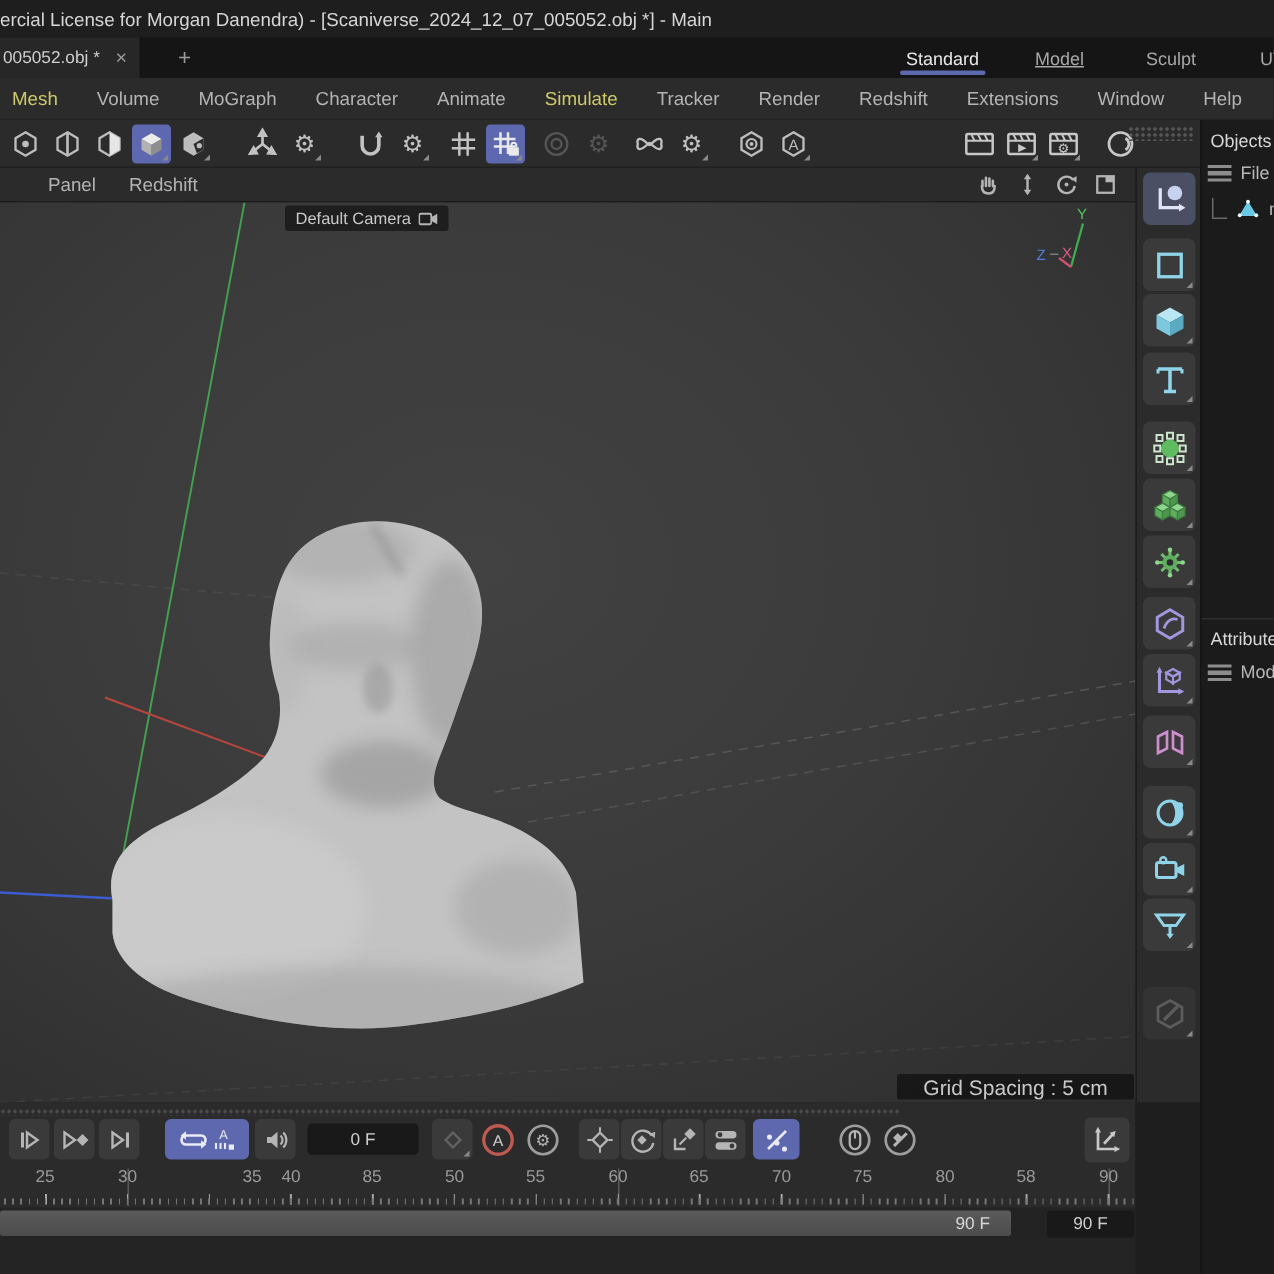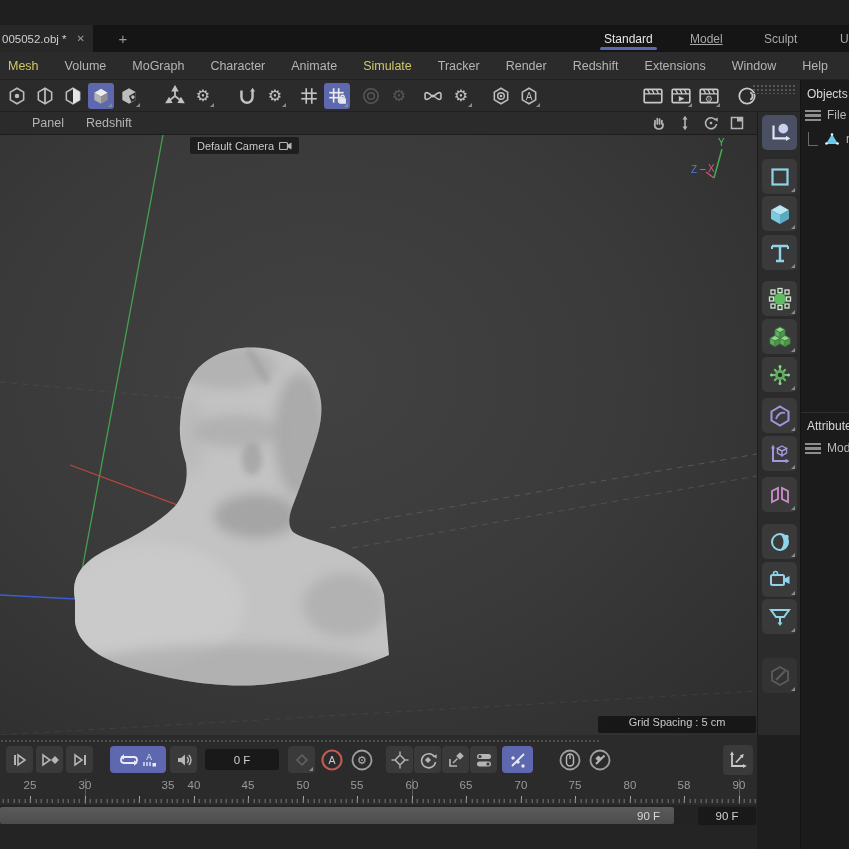--- a/index.html
+++ b/index.html
@@ -45,22 +45,22 @@
   .vp-controls { position:absolute; right:10px; top:1px; display:flex; gap:6px; }
   .vpc { width:20px; height:20px; display:flex; align-items:center; justify-content:center; }
 
   
   #viewport { left:0; top:135px; width:757px; height:600px;
     background:radial-gradient(ellipse at 42% 40%, #424242 0%, #3a3a3a 52%, #2d2d2d 100%); }
   #cam-pill { position:absolute; left:190px; top:2px; height:17px; padding:0 7px;
     background:rgba(26,26,26,.85); border-radius:2px; display:flex; align-items:center; gap:5px;
     color:#c8c8c8; font-size:11px; }
   #grid-pill { position:absolute; left:598px; top:581px; width:158px; height:17px;
-    background:rgba(18,18,18,.8); border-radius:2px; display:flex; 
-    justify-content:center; color:#c8c8c8; font-size:11px; }
+    background:rgba(18,18,18,.8); border-radius:2px; display:flex; align-items:center;
+    justify-content:center; color:#c8c8c8; font-size:14px; }
 
   
   #sidebar { left:757px; top:112px; width:43px; height:623px; background:#2b2b2b;
     border-left:1px solid #1c1c1c; }
   .sbtn { position:absolute; left:4px; width:35px; height:35px; background:#3a3a3a;
     border-radius:5px; display:flex; align-items:center; justify-content:center; }
   .sbtn.sel { background:#4a4f63; }
   .sbtn.dis { background:#333; }
 
   
@@ -109,20 +109,23 @@
   #rightbottom { left:757px; top:735px; width:43px; height:114px; background:#1e1e1e; }
 
   svg { display:block; }
   text { font-family:"Liberation Sans", sans-serif; }
 </style>
 </head>
 <body>
 
 <div id="app">
 
+  <div id="titlebar" class="abs">
+    <span>ercial License for Morgan Danendra) - [Scaniverse_2024_12_07_005052.obj *] - Main</span>
+  </div>
 
   <div id="tabbar" class="abs">
     <div class="doc-tab">
       <span>005052.obj *</span>
       <span class="tab-close">✕</span>
     </div>
     <div class="tab-add">+</div>
     <div class="layout-tab active" style="left:604px;text-align:center;">
       <span>Standard</span>
       </div>
@@ -694,21 +697,21 @@
         </svg>
       </div>
 
     <div class="vguide" style="left:85px;"></div>
     <div class="vguide" style="left:412px;"></div>
     <div class="vguide" style="left:739px;"></div>
     <span class="ruler-num" style="left:30px;">25</span>
     <span class="ruler-num" style="left:85px;">30</span>
     <span class="ruler-num" style="left:139px;margin-left:29px;">35</span>
     <span class="ruler-num" style="left:194px;">40</span>
-    <span class="ruler-num" style="left:248px;">45</span>
+    <span class="ruler-num" style="left:248px;">85</span>
     <span class="ruler-num" style="left:303px;">50</span>
     <span class="ruler-num" style="left:357px;">55</span>
     <span class="ruler-num" style="left:412px;">60</span>
     <span class="ruler-num" style="left:466px;">65</span>
     <span class="ruler-num" style="left:521px;">70</span>
     <span class="ruler-num" style="left:575px;">75</span>
     <span class="ruler-num" style="left:630px;">80</span>
     <span class="ruler-num" style="left:684px;">58</span>
     <span class="ruler-num" style="left:739px;">90</span>
     <div id="ticks-major"></div>

